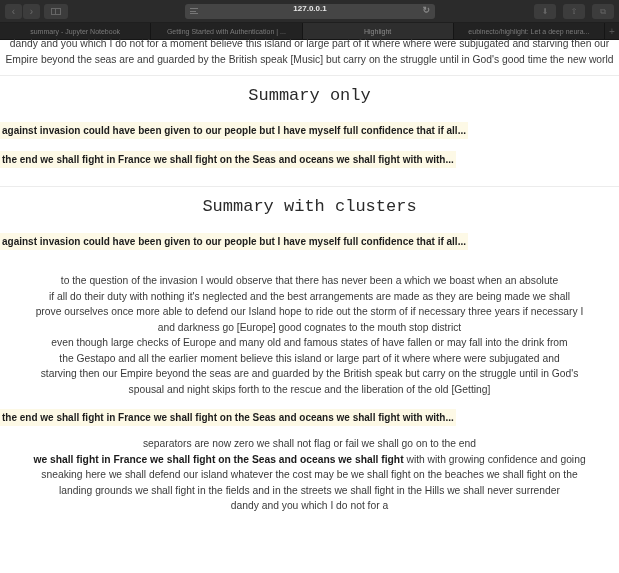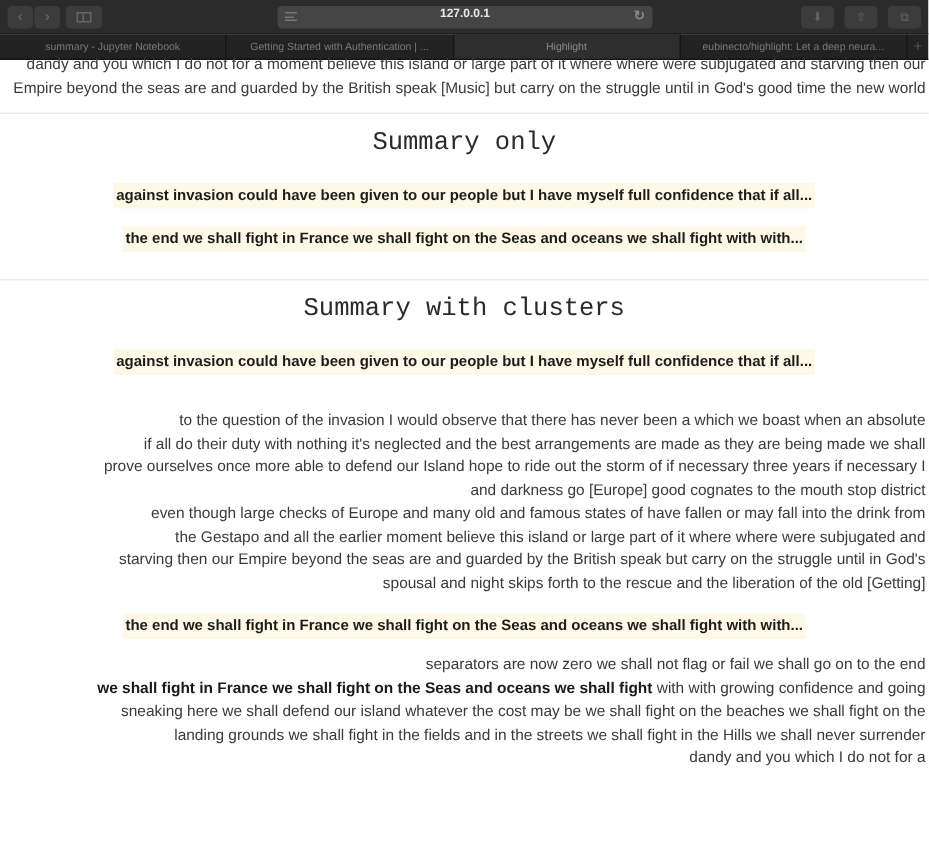--- a/index.html
+++ b/index.html
@@ -38,31 +38,31 @@
   .tabbar { height: 17px; background: #222; display: flex; border-bottom: 1px solid #151515; }
   .tab {
     flex: 1; border-right: 1px solid #151515; color: #7a7a7a; font-size: 7px;
     display: flex; align-items: center; justify-content: center; white-space: nowrap; overflow: hidden;
   }
   .tab.active { background: #2e2e2e; color: #8a8a8a; }
   .tab-add { flex: 0 0 14px; color: #555; font-size: 10px; display: flex; align-items: center; justify-content: center; }
 
   .content { position: absolute; top: 36px; left: 0; width: 619px; }
   .para {
-    text-align: right; font-size: 10.3px; line-height: 15.5px; color: #3a3a3a;
+    text-align: center; font-size: 10.3px; line-height: 15.5px; color: #3a3a3a;
     padding: 0 2px;
   }
   .para b { color: #1a1a1a; }
   .divider { height: 1px; background: #ececec; margin: 0; }
 
   h2 {
     text-align: center; font-weight: normal; font-size: 17px; color: #2a2a2a;
     font-family: Liberation Mono, monospace;
   }
-  .summary-line { text-align: center; }
+  .summary-line { }
   .summary-line span {
     display: inline-block; background: #fdf9e6; font-weight: bold; font-size: 10px;
     color: #1c1c1c; padding: 3px 2px;
   }
 </style>
 </head>
 <body>
 
 <div class="toolbar">
   <div class="nav-group">

